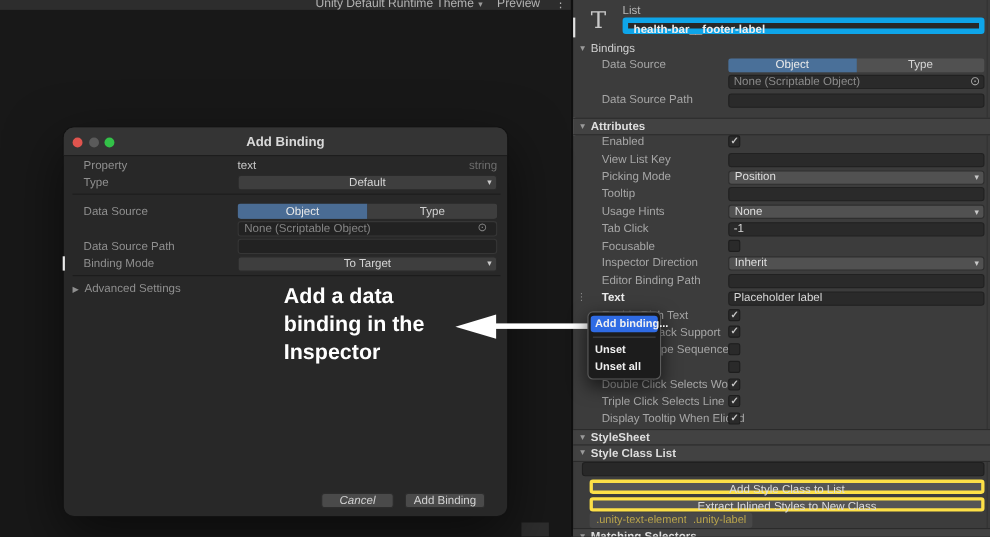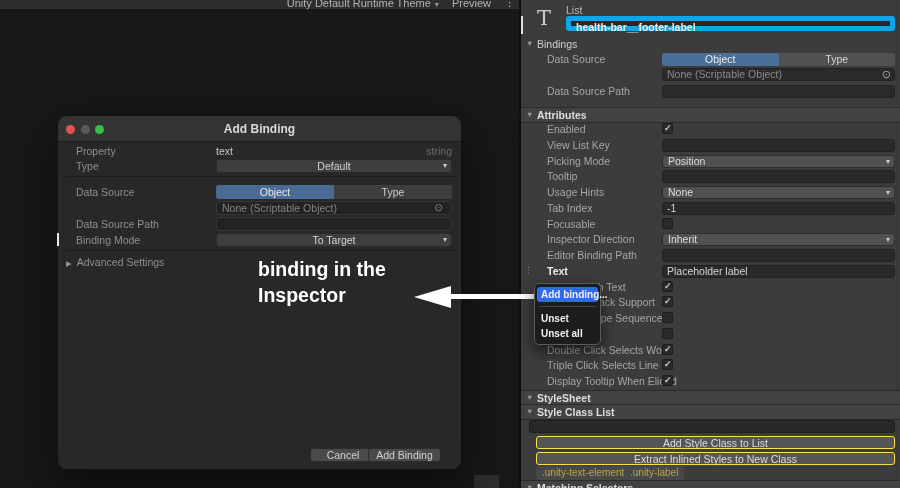--- a/index.html
+++ b/index.html
@@ -45,21 +45,21 @@
   .checkbox{position:absolute;left:141px;top:1px;width:11px;height:11px;box-sizing:border-box;
             background:#2a2a2a;border:1px solid #1d1d1d;border-radius:2px;}
   .checkbox.checked::after{content:"✓";position:absolute;left:1px;top:-1px;font-size:9px;color:#c9c9c9;font-weight:bold;}
   .tabs{position:absolute;left:141px;top:1px;width:233px;height:13px;display:flex;border-radius:3px;overflow:hidden;}
   .tabs .tab{flex:1;text-align:center;line-height:13px;font-size:10.5px;color:#d6d6d6;background:#515151;}
   .tabs .tab.sel{background:#4a7099;color:#eaeaea;}
   .obj-picker{position:absolute;right:3px;top:-1px;color:#aaa;font-size:11px;line-height:13px;}
   .wide-input{position:absolute;left:8px;width:366px;height:13px;background:#282828;border:1px solid #1f1f1f;
               border-radius:3px;box-sizing:border-box;}
   .ibutton{position:absolute;left:15px;width:359px;height:13px;line-height:13px;text-align:center;
-           background:#555;border:1px solid #fde047;border-radius:3px;box-sizing:border-box;
+           background:#555;border:3px solid #fde047;border-radius:3px;box-sizing:border-box;
            font-size:10.5px;color:#dcdcdc;}
   .chip{position:absolute;height:14px;line-height:13px;background:#484848;border-radius:3px;
         padding:0 6px;font-size:10px;color:#b9a44c;}
   
   .dialog{position:absolute;left:57px;top:115px;width:405px;height:355px;background:#282828;
           border:1px solid #121212;border-radius:10px;box-shadow:0 18px 50px rgba(0,0,0,.55);
           box-sizing:border-box;z-index:10;}
   .dlg-titlebar{position:absolute;left:0;top:0;width:100%;height:26px;background:#343434;
                 border-radius:9px 9px 0 0;border-bottom:1px solid #1c1c1c;box-sizing:border-box;}
   .dlg-title{line-height:26px;text-align:center;font-weight:bold;font-size:12px;color:#d9d9d9;}
@@ -79,21 +79,21 @@
   .dtabs .tab.sel{background:#4a6c94;color:#e8e8e8;}
   .dinput{position:absolute;left:158px;top:0;width:236px;height:14px;box-sizing:border-box;
           background:#222;border:1px solid #363636;border-radius:3px;}
   .dinput span{display:block;padding:0 5px;line-height:12px;font-size:10.5px;color:#848484;white-space:nowrap;}
   .ddivider{position:absolute;left:8px;width:389px;height:1px;background:#1c1c1c;}
   .adv{position:absolute;left:8px;color:#8f8f8f;font-size:10.5px;}
   .adv .tri{font-size:7.5px;color:#8f8f8f;margin-right:5px;}
   .dlg-ind{position:absolute;left:-1px;top:117px;width:2px;height:13px;background:#eaeaea;}
   .dbtn{position:absolute;top:332px;height:14px;line-height:13px;text-align:center;background:#4a4a4a;
         border:1px solid #2c2c2c;border-radius:3px;box-sizing:border-box;font-size:10.5px;color:#d2d2d2;}
-  .dbtn.cancel{left:252px;width:66px;}
+  .dbtn.cancel{left:234px;width:66px;font-style:italic;}
   .dbtn.confirm{left:310px;width:73px;}
   
   .annotation{position:absolute;left:258px;top:257px;z-index:30;color:#fff;font-weight:bold;
               font-size:19.5px;line-height:25.5px;white-space:nowrap;}
   .arrow-shaft{position:absolute;left:449px;top:294px;width:86px;height:5px;background:#fff;z-index:30;}
   .arrow-head{position:absolute;left:414px;top:286px;width:0;height:0;z-index:30;
               border-top:11px solid transparent;border-bottom:11px solid transparent;border-right:37px solid #fff;}
   
   .ctx-menu{position:absolute;left:534px;top:283px;width:67px;background:#1c1c1c;border:1px solid #5c5c5c;
             border-radius:5px;box-shadow:0 6px 16px rgba(0,0,0,.6);z-index:40;padding:3px 2px;box-sizing:border-box;}
@@ -177,21 +177,21 @@
         </span>
     </div>
     <div class="irow" style="top:185px">
       <span class="ilabel">Usage Hints</span>
       <span class="idrop">
           <span>None</span>
           <i class="caret-r">▾</i>
         </span>
     </div>
     <div class="irow" style="top:200.75px">
-      <span class="ilabel">Tab Index</span>
+      <span class="ilabel">Tab Click</span>
       <span class="ifield">
           <span class="ifield-text">-1</span>
         </span>
     </div>
     <div class="irow" style="top:216.5px">
       <span class="ilabel">Focusable</span>
       <span class="checkbox"></span>
     </div>
     <div class="irow" style="top:232.25px">
       <span class="ilabel">Inspector Direction</span>
@@ -311,20 +311,21 @@
     </div>
     <div class="ddivider" style="top:134px"></div>
     <div class="adv" style="top:140px">
       <span class="tri">▶</span><span>Advanced Settings</span>
     </div>
     <div class="dbtn cancel">Cancel</div>
     <div class="dbtn confirm">Add Binding</div>
   </div>
 
   <div class="annotation">
+    <div>Add a data</div>
     <div>binding in the</div>
     <div>Inspector</div>
   </div>
   <div class="arrow-shaft"></div>
   <div class="arrow-head"></div>
 
   <div class="ctx-menu">
     <div class="ctx-item hl">Add binding...</div>
     <div class="ctx-sep"></div>
     <div class="ctx-item">Unset</div>

